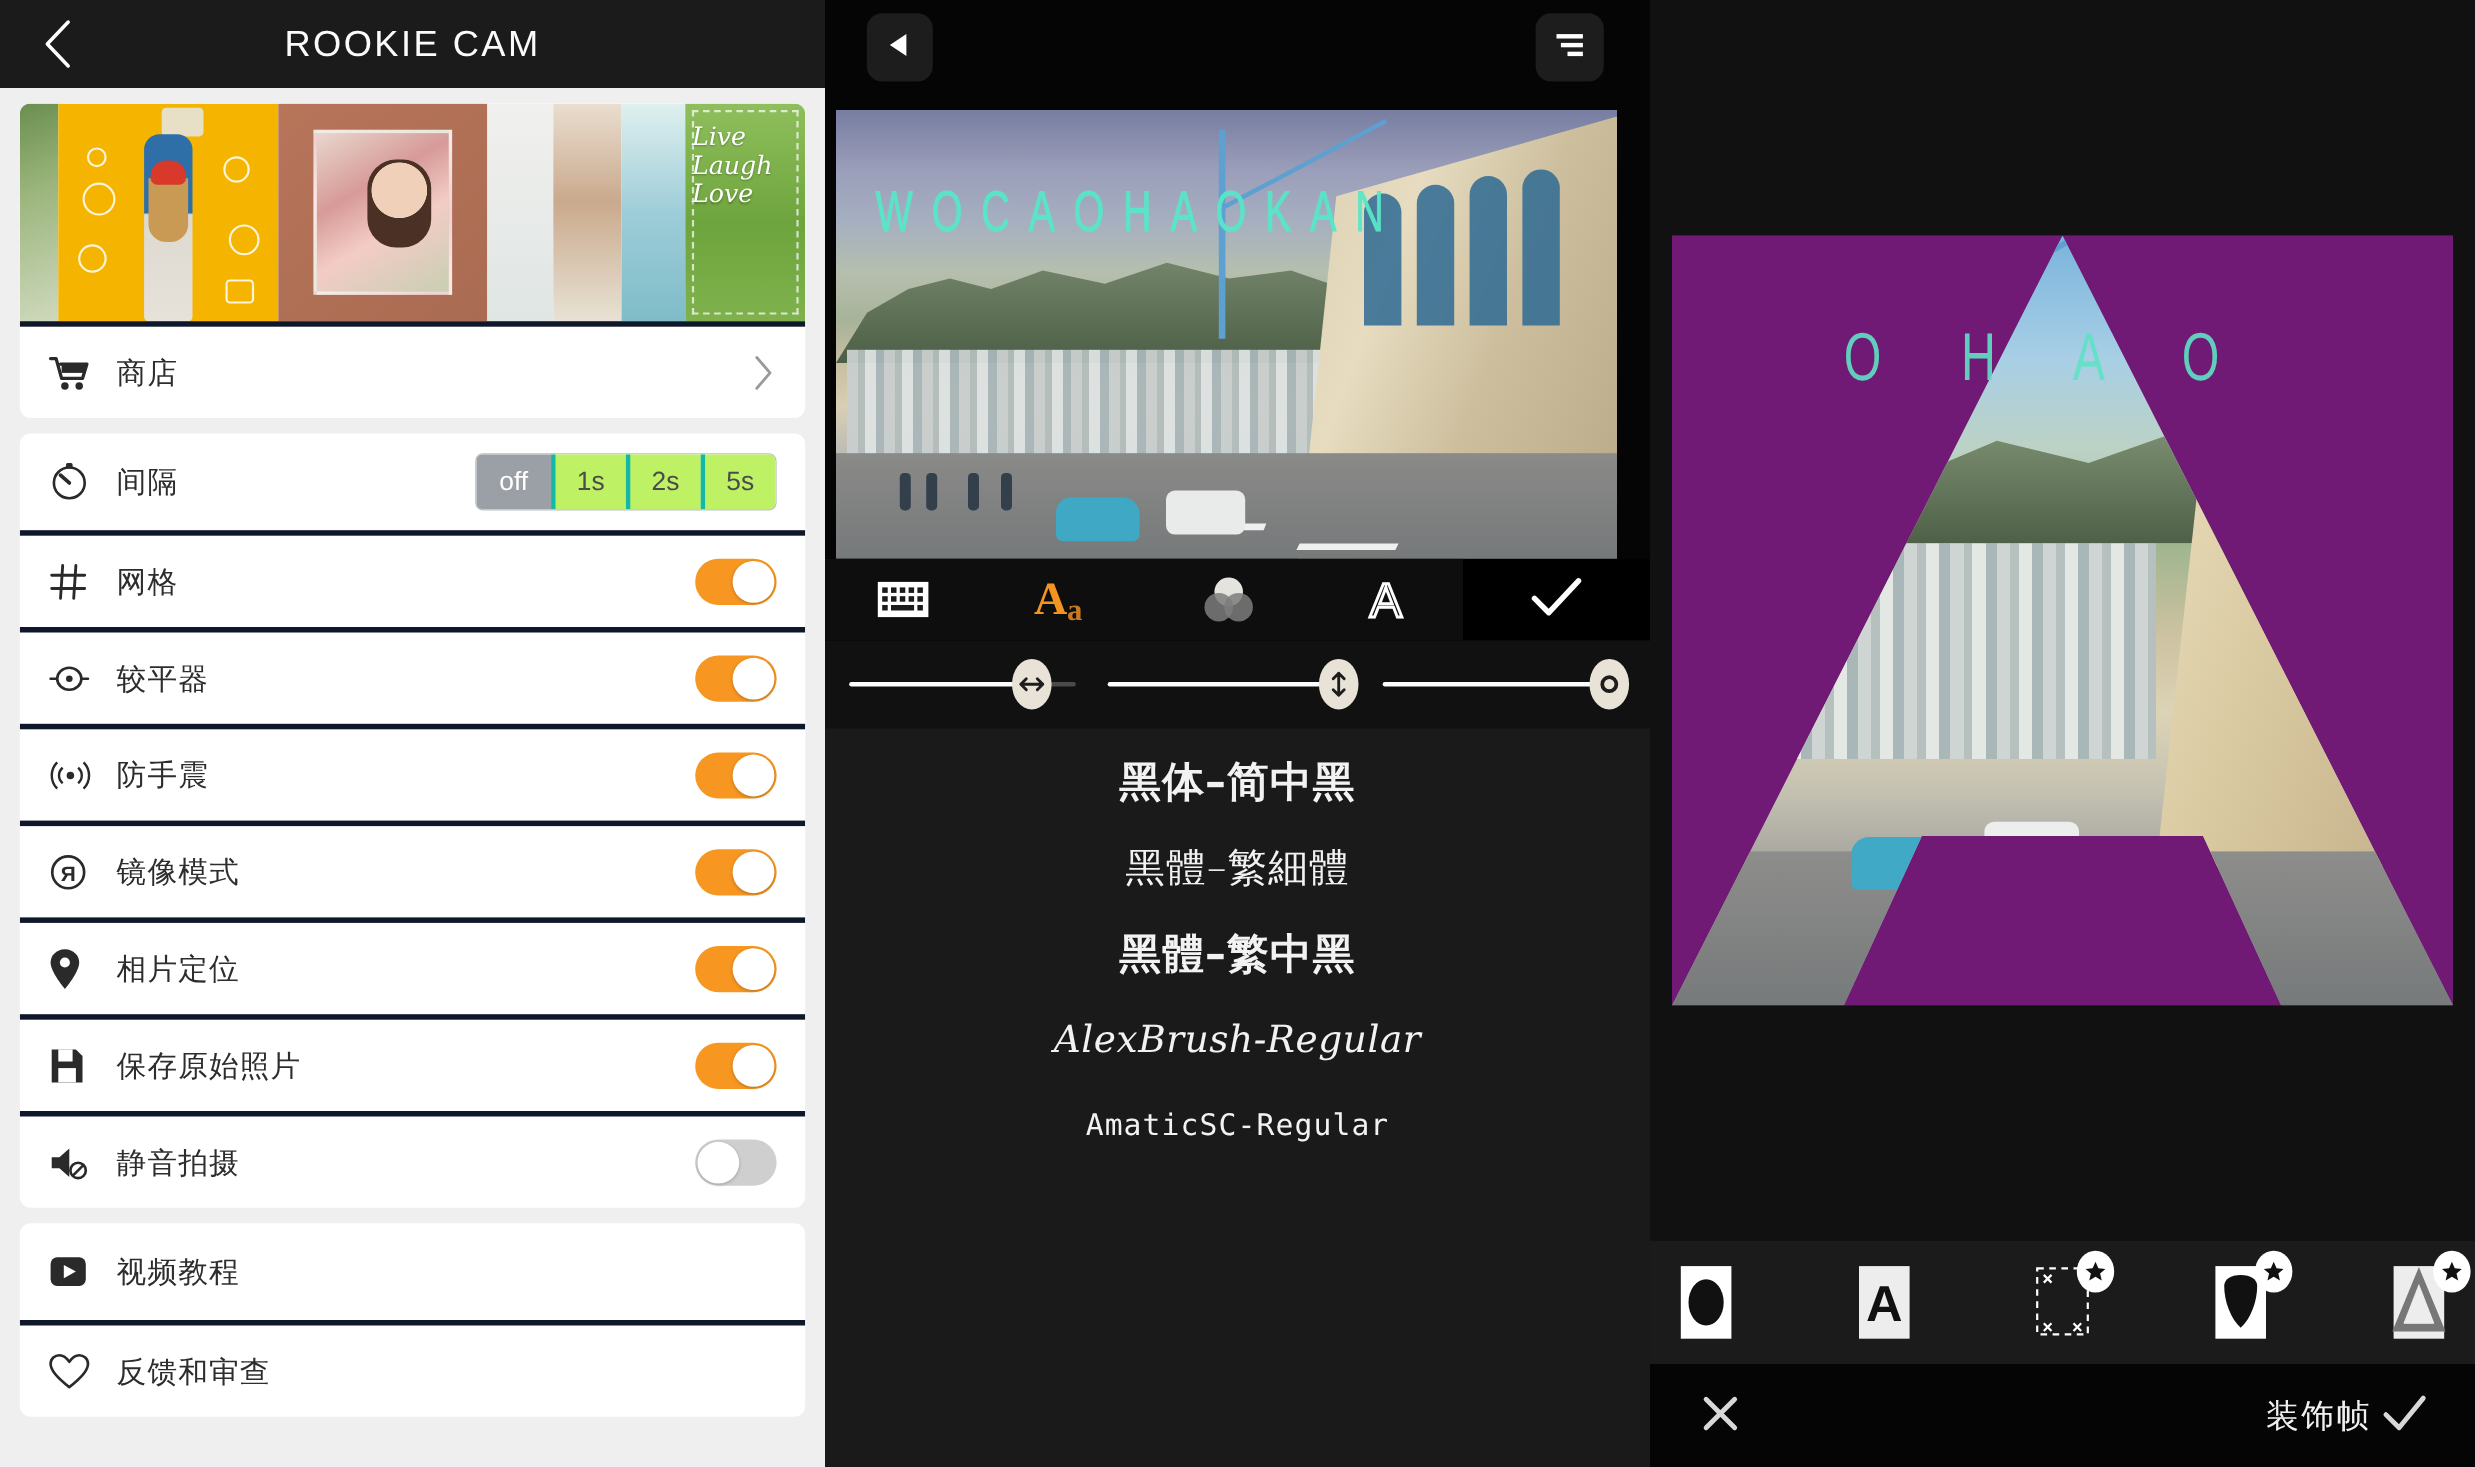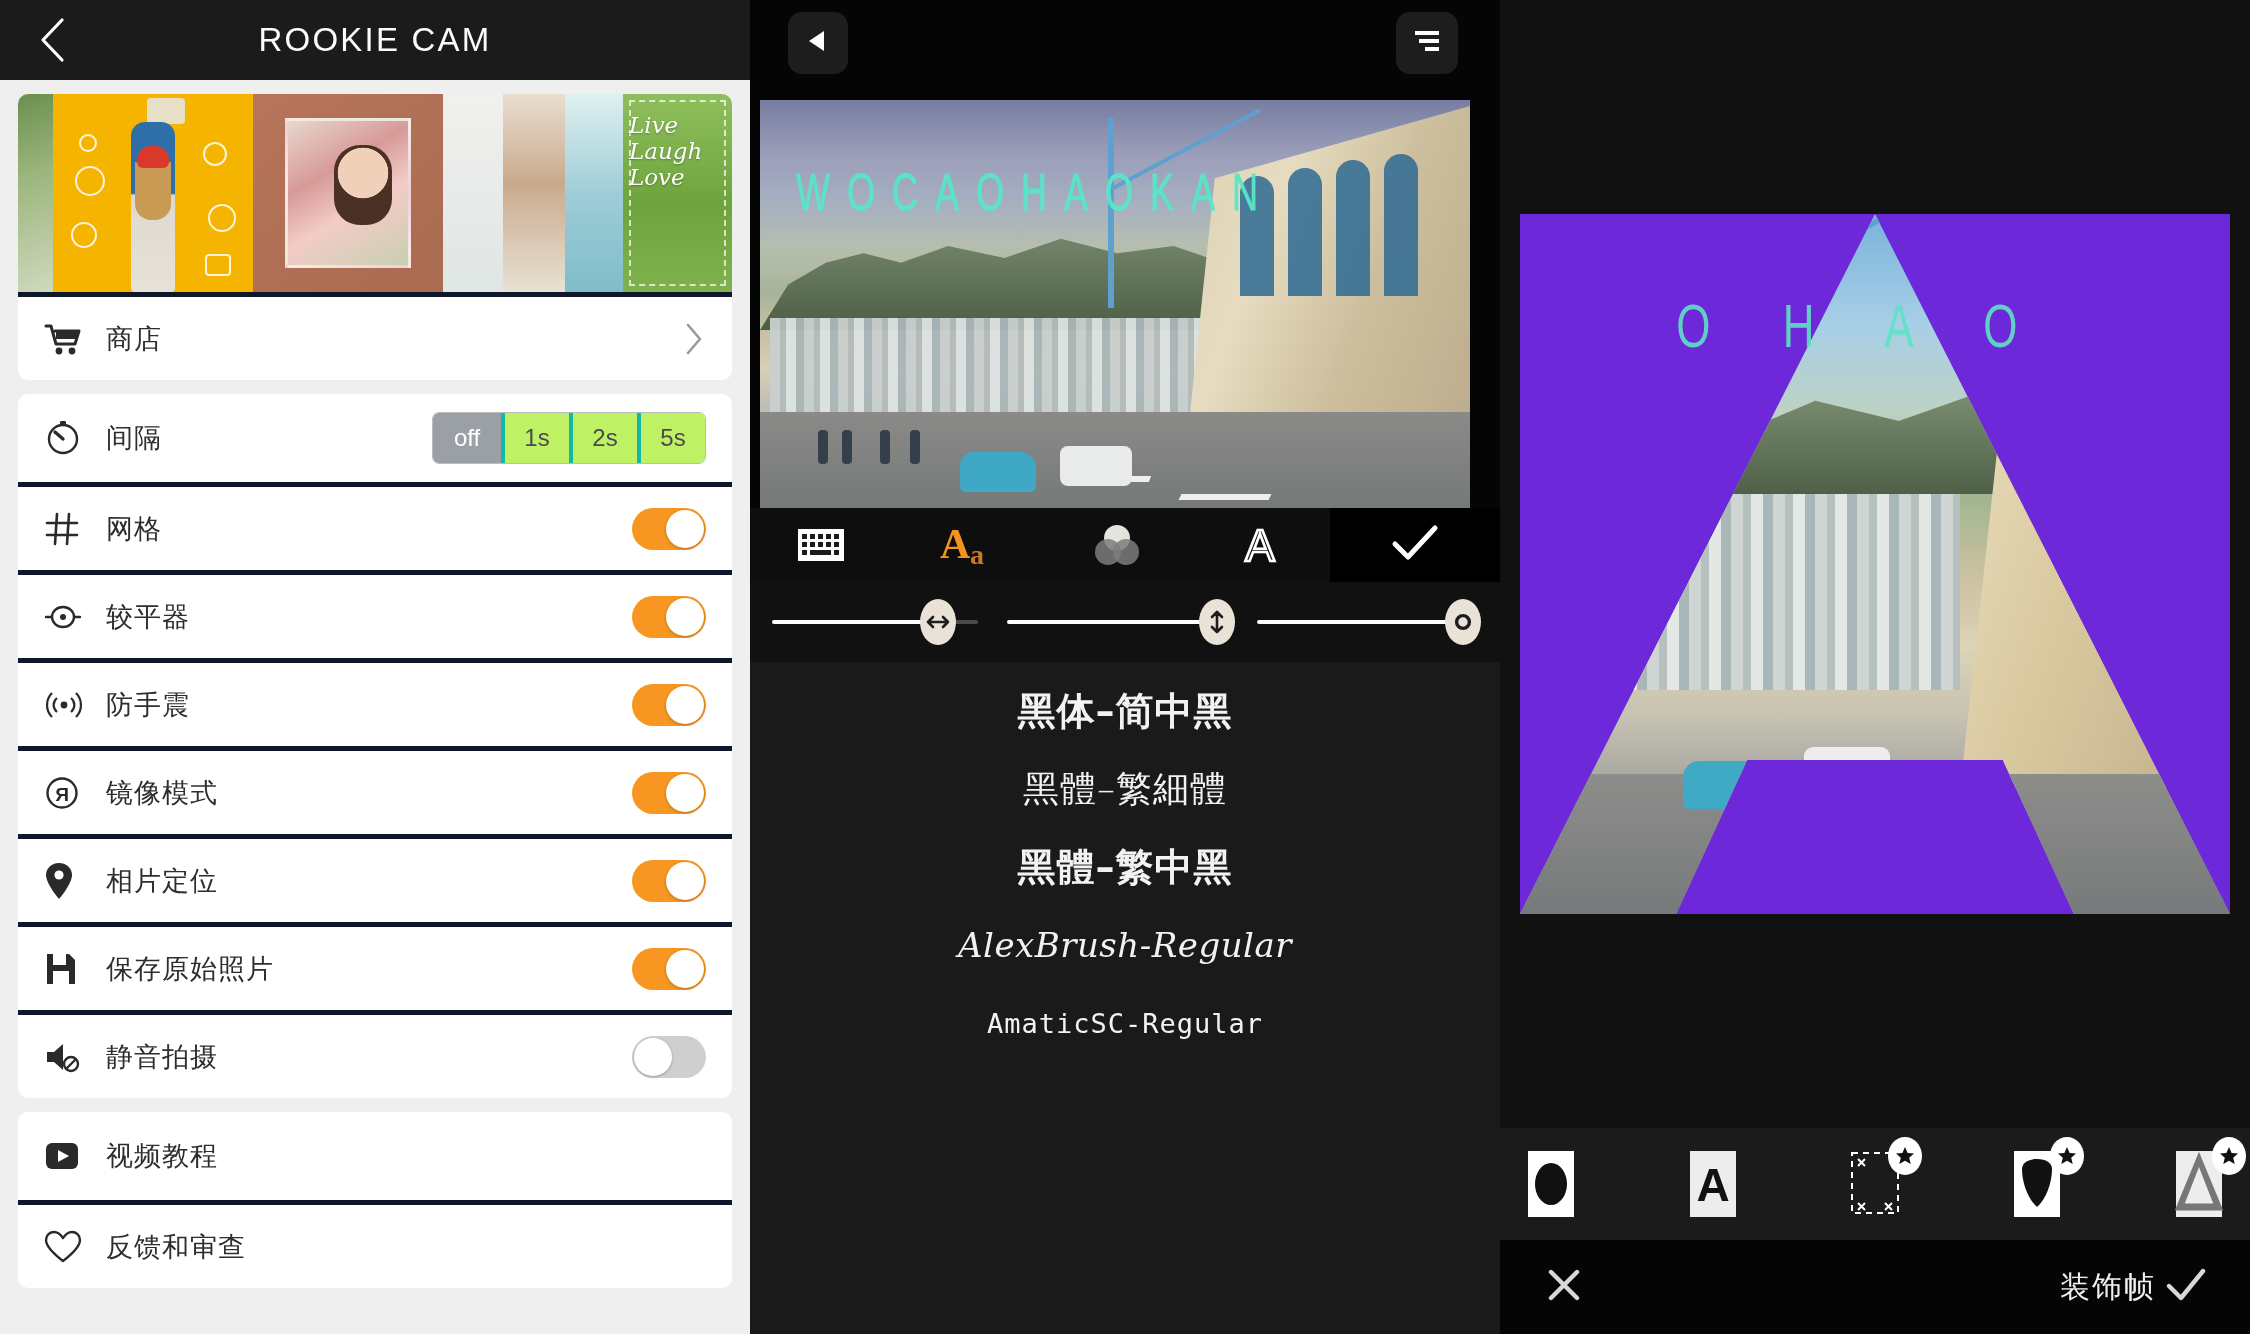--- a/index.html
+++ b/index.html
@@ -159,21 +159,21 @@
   .f0{ font-family:"DejaVu Sans",sans-serif; font-weight:700; font-size:38px; letter-spacing:1px;}
   .f1{ font-family:"DejaVu Sans",sans-serif; font-weight:300; font-size:36px; letter-spacing:1px;}
   .f2{ font-family:"DejaVu Sans",sans-serif; font-weight:700; font-size:38px; letter-spacing:1px;}
   .f3{ font-family:"DejaVu Serif",serif; font-style:italic; font-size:34px; letter-spacing:.5px;}
   .f4{ font-family:"DejaVu Sans Mono",monospace; font-size:27px; letter-spacing:1px;}
   .f5{ font-family:"Liberation Sans",sans-serif; font-weight:700; font-style:italic; font-size:36px;}
 
   
   .right-panel{ flex:1 1 auto; height:1334px; background:#111; position:relative; overflow:hidden; }
   .canvas-area{ position:relative; height:1128px; display:flex; align-items:center; justify-content:center; }
-  .canvas{ position:relative; width:710px; height:700px; background:#6d28d9; overflow:hidden; }
+  .canvas{ position:relative; width:710px; height:700px; background:#701a75; overflow:hidden; }
   .maskA{ position:absolute; inset:0;
      background:
        linear-gradient(180deg,#79b3dc 0%,#a8cfe6 16%,#bcd2c4 28%,#9fb58f 40%,
        #cdc2a1 52%,#ddd3b6 62%,#c5c2b2 72%,#9e9e9a 84%,#8e8e8d 100%);
      -webkit-clip-path:polygon(50% 0%, 100% 100%, 78% 100%, 68% 78%, 32% 78%, 22% 100%, 0% 100%);
      clip-path:polygon(50% 0%, 100% 100%, 78% 100%, 68% 78%, 32% 78%, 22% 100%, 0% 100%);
   }
   .maskA .mA-crane{ position:absolute; left:48%; top:2%; width:150px; height:5px; background:#5ea0d0; transform:rotate(-30deg); transform-origin:left center;}
   .maskA .mA-mount{ position:absolute; left:8%; top:22%; width:84%; height:18%;
      background:linear-gradient(180deg,#86987a,#4e6148);

